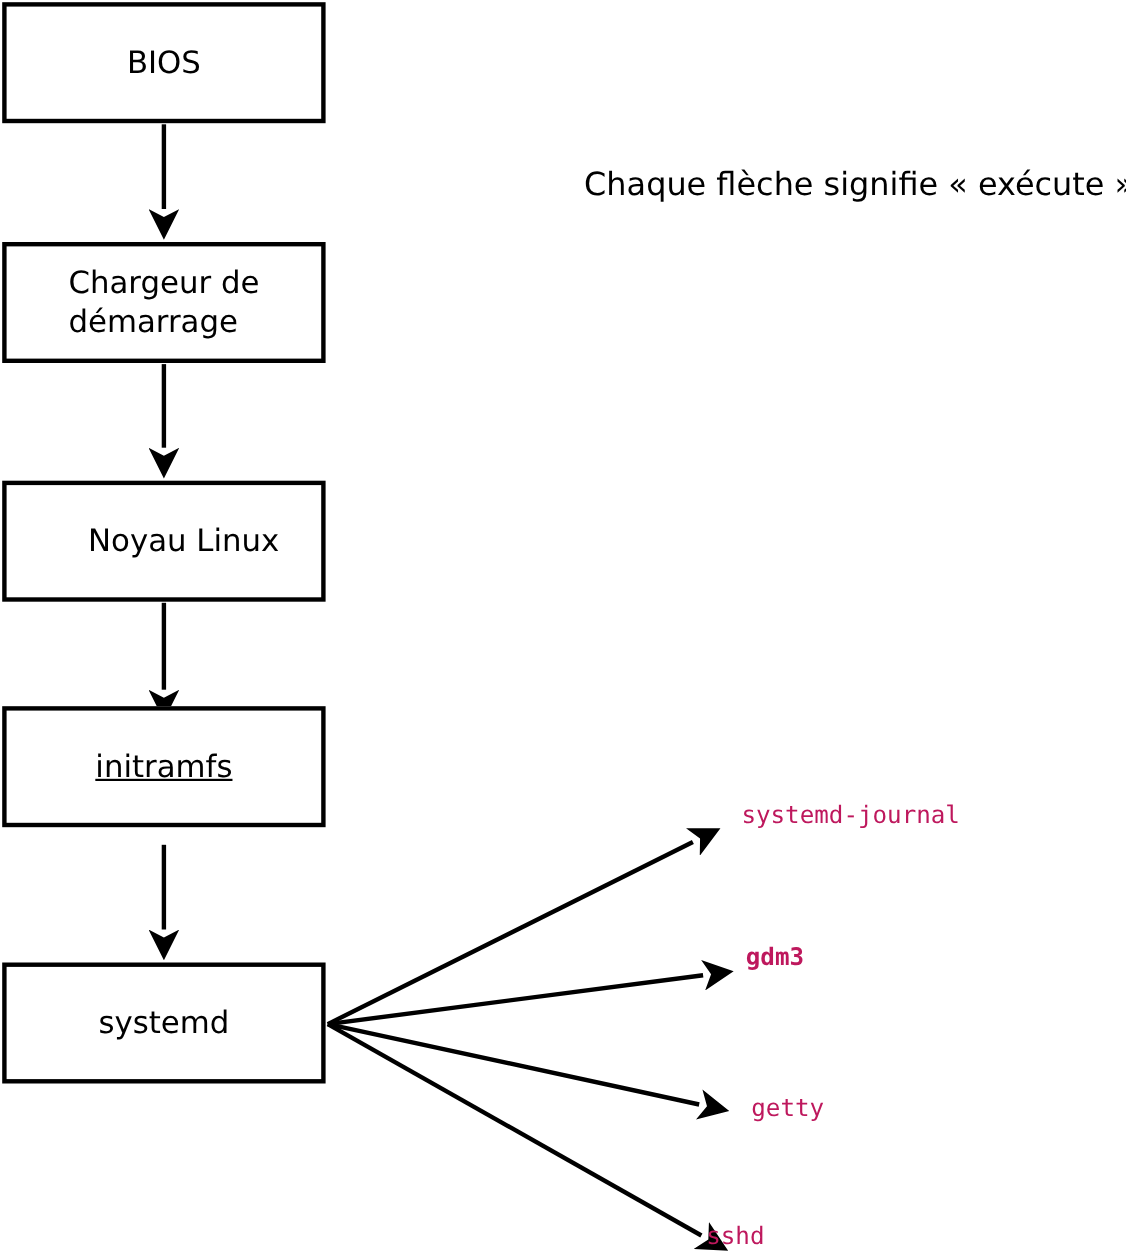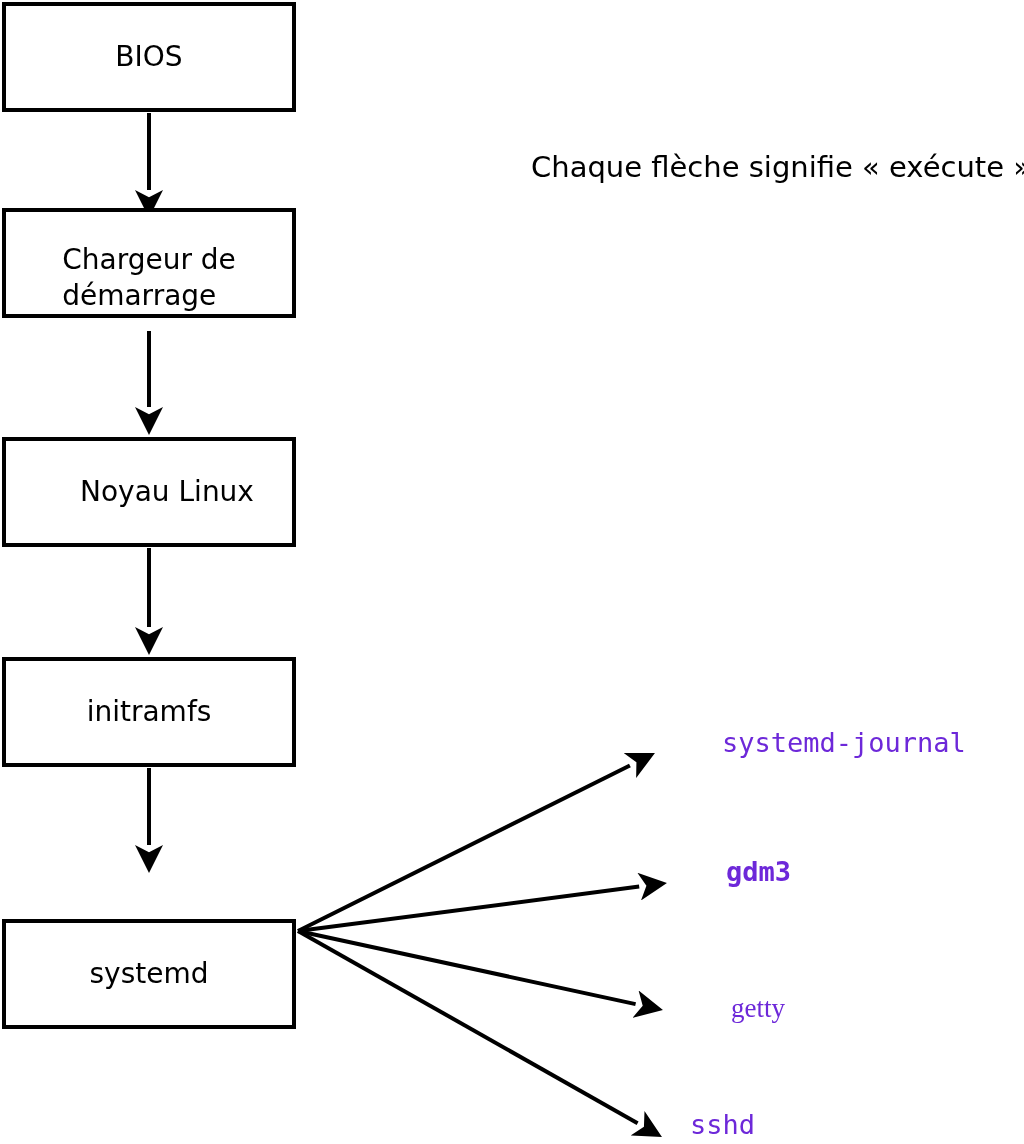--- a/index.html
+++ b/index.html
@@ -40,36 +40,35 @@
     justify-content: center;
   }
   .node-label {
     font-size: 28px;
     line-height: 36px;
     white-space: pre-line;
     text-align: left;
     color: #000000;
   }
   .node-bios        { top: 2px; }
-  .node-bootloader  { top: 208px; align-items: flex-end; }
+  .node-bootloader  { top: 220px; }
   .node-kernel      { top: 437px; padding-left: 36px; }
-  .node-initramfs   { top: 657px; }
-  .node-systemd     { top: 875px; margin-top: 44px; }
+  .node-initramfs   { top: 642px; text-decoration: underline; }
+  .node-systemd     { top: 875px; }
   .proc-label {
     position: absolute;
     transform: translateY(-50%);
     font-family: "DejaVu Sans Mono", "Liberation Mono", monospace;
-    font-size: 27px;
+    font-size: 22px;
     white-space: nowrap;
-    color: #6d28d9;
-    margin-left: 48px;
+    color: #be185d;
   }
   .proc-journal { left: 674px; top: 742px; }
   .proc-gdm3    { left: 678px; top: 871px; font-weight: bold; }
-  .proc-getty   { left: 683px; top: 1008px; font-family: Liberation Serif, serif; }
+  .proc-getty   { left: 683px; top: 1008px; }
   .proc-sshd    { left: 642px; top: 1124px; }
   .note {
     position: absolute;
     left: 531px;
     top: 150px;
     font-size: 29px;
     line-height: 34px;
     white-space: nowrap;
     color: #000000;
   }

